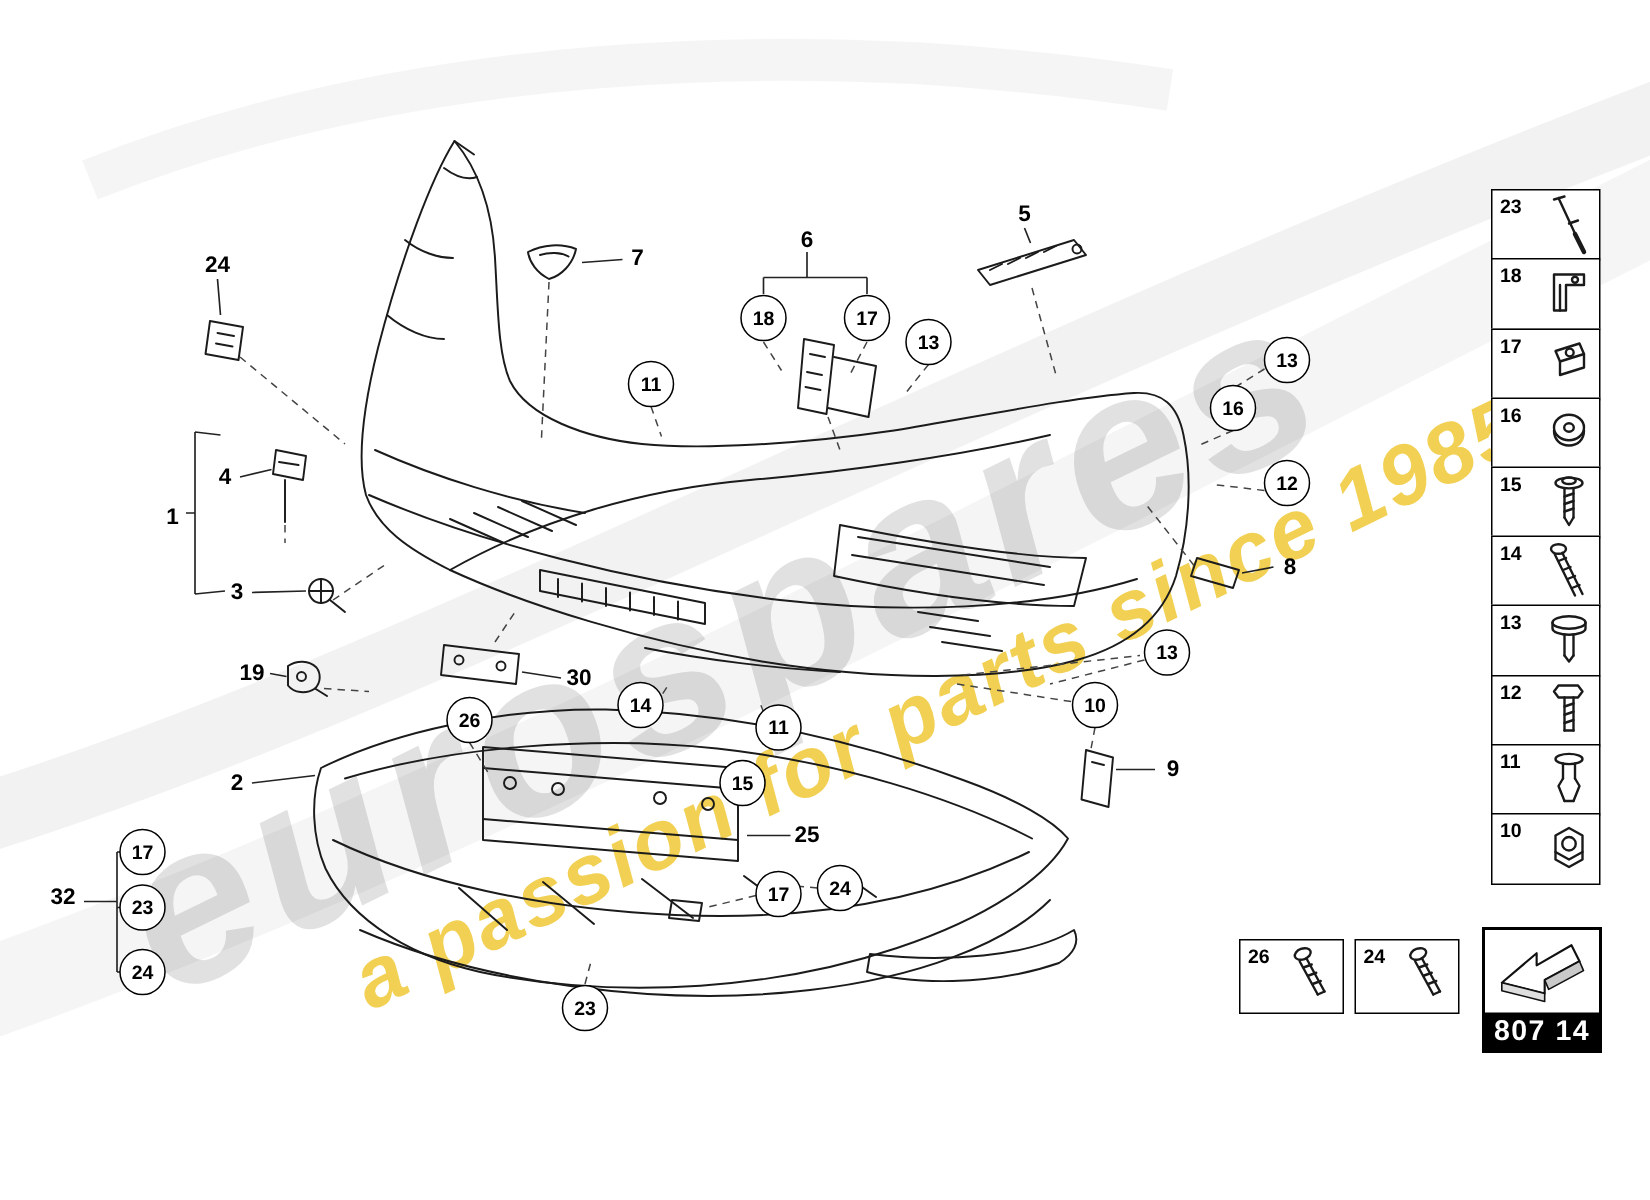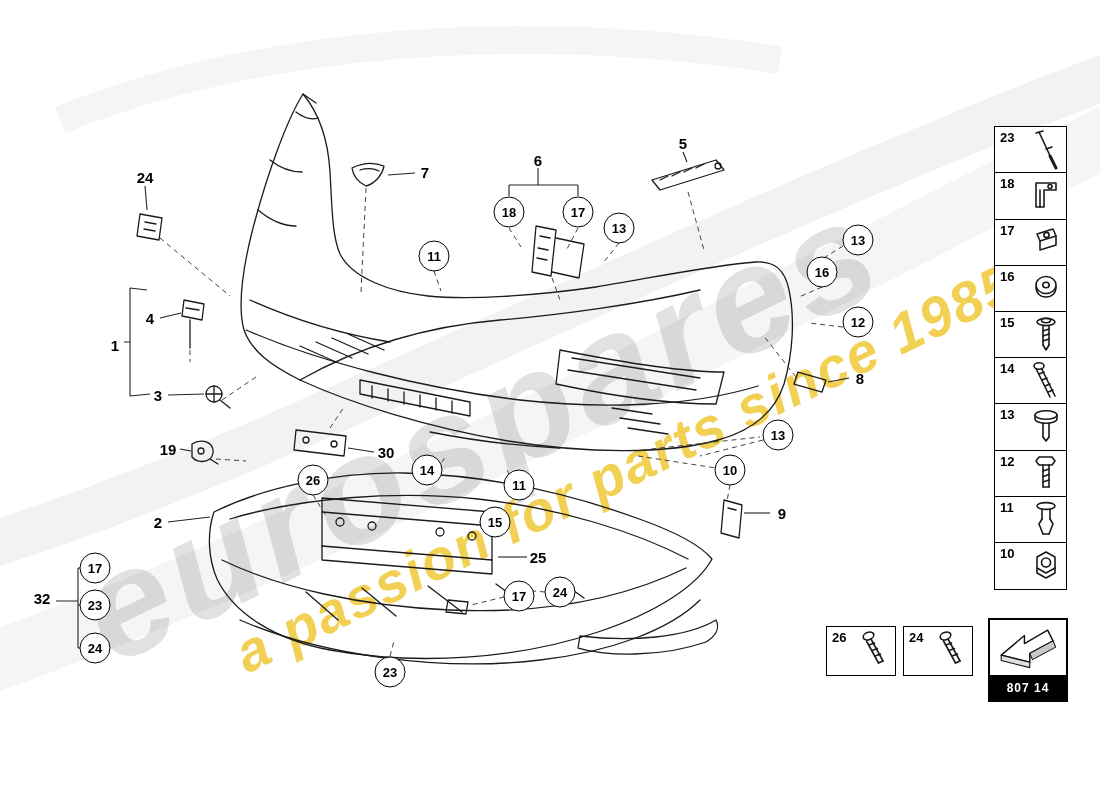--- a/index.html
+++ b/index.html
@@ -36,21 +36,21 @@
   .bottom-boxes{position:absolute;left:826px;top:626px;display:flex;gap:7px;}
   .bottom-box{
     width:70px;height:50px;border:1.8px solid #000;background:#fff;position:relative;box-sizing:border-box;
   }
   .badge{
     position:absolute;left:988px;top:618px;width:80px;height:84px;border:2px solid #000;
     background:#fff;box-sizing:border-box;display:flex;flex-direction:column;
   }
   .badge-icon{flex:1;display:flex;align-items:center;justify-content:center;}
   .badge-code{
-    height:25px;background:#000;color:#fff;font-weight:bold;font-size:12px;letter-spacing:1px;
+    height:25px;background:#000;color:#fff;font-weight:bold;font-size:19px;letter-spacing:1px;
     display:flex;align-items:center;justify-content:center;
   }
 </style>
 </head>
 <body>
 
 <div class="stage">
 
   <div class="wm wm-brand">eurospares</div>
   <div class="wm wm-tag">a passion for parts since 1985</div>

